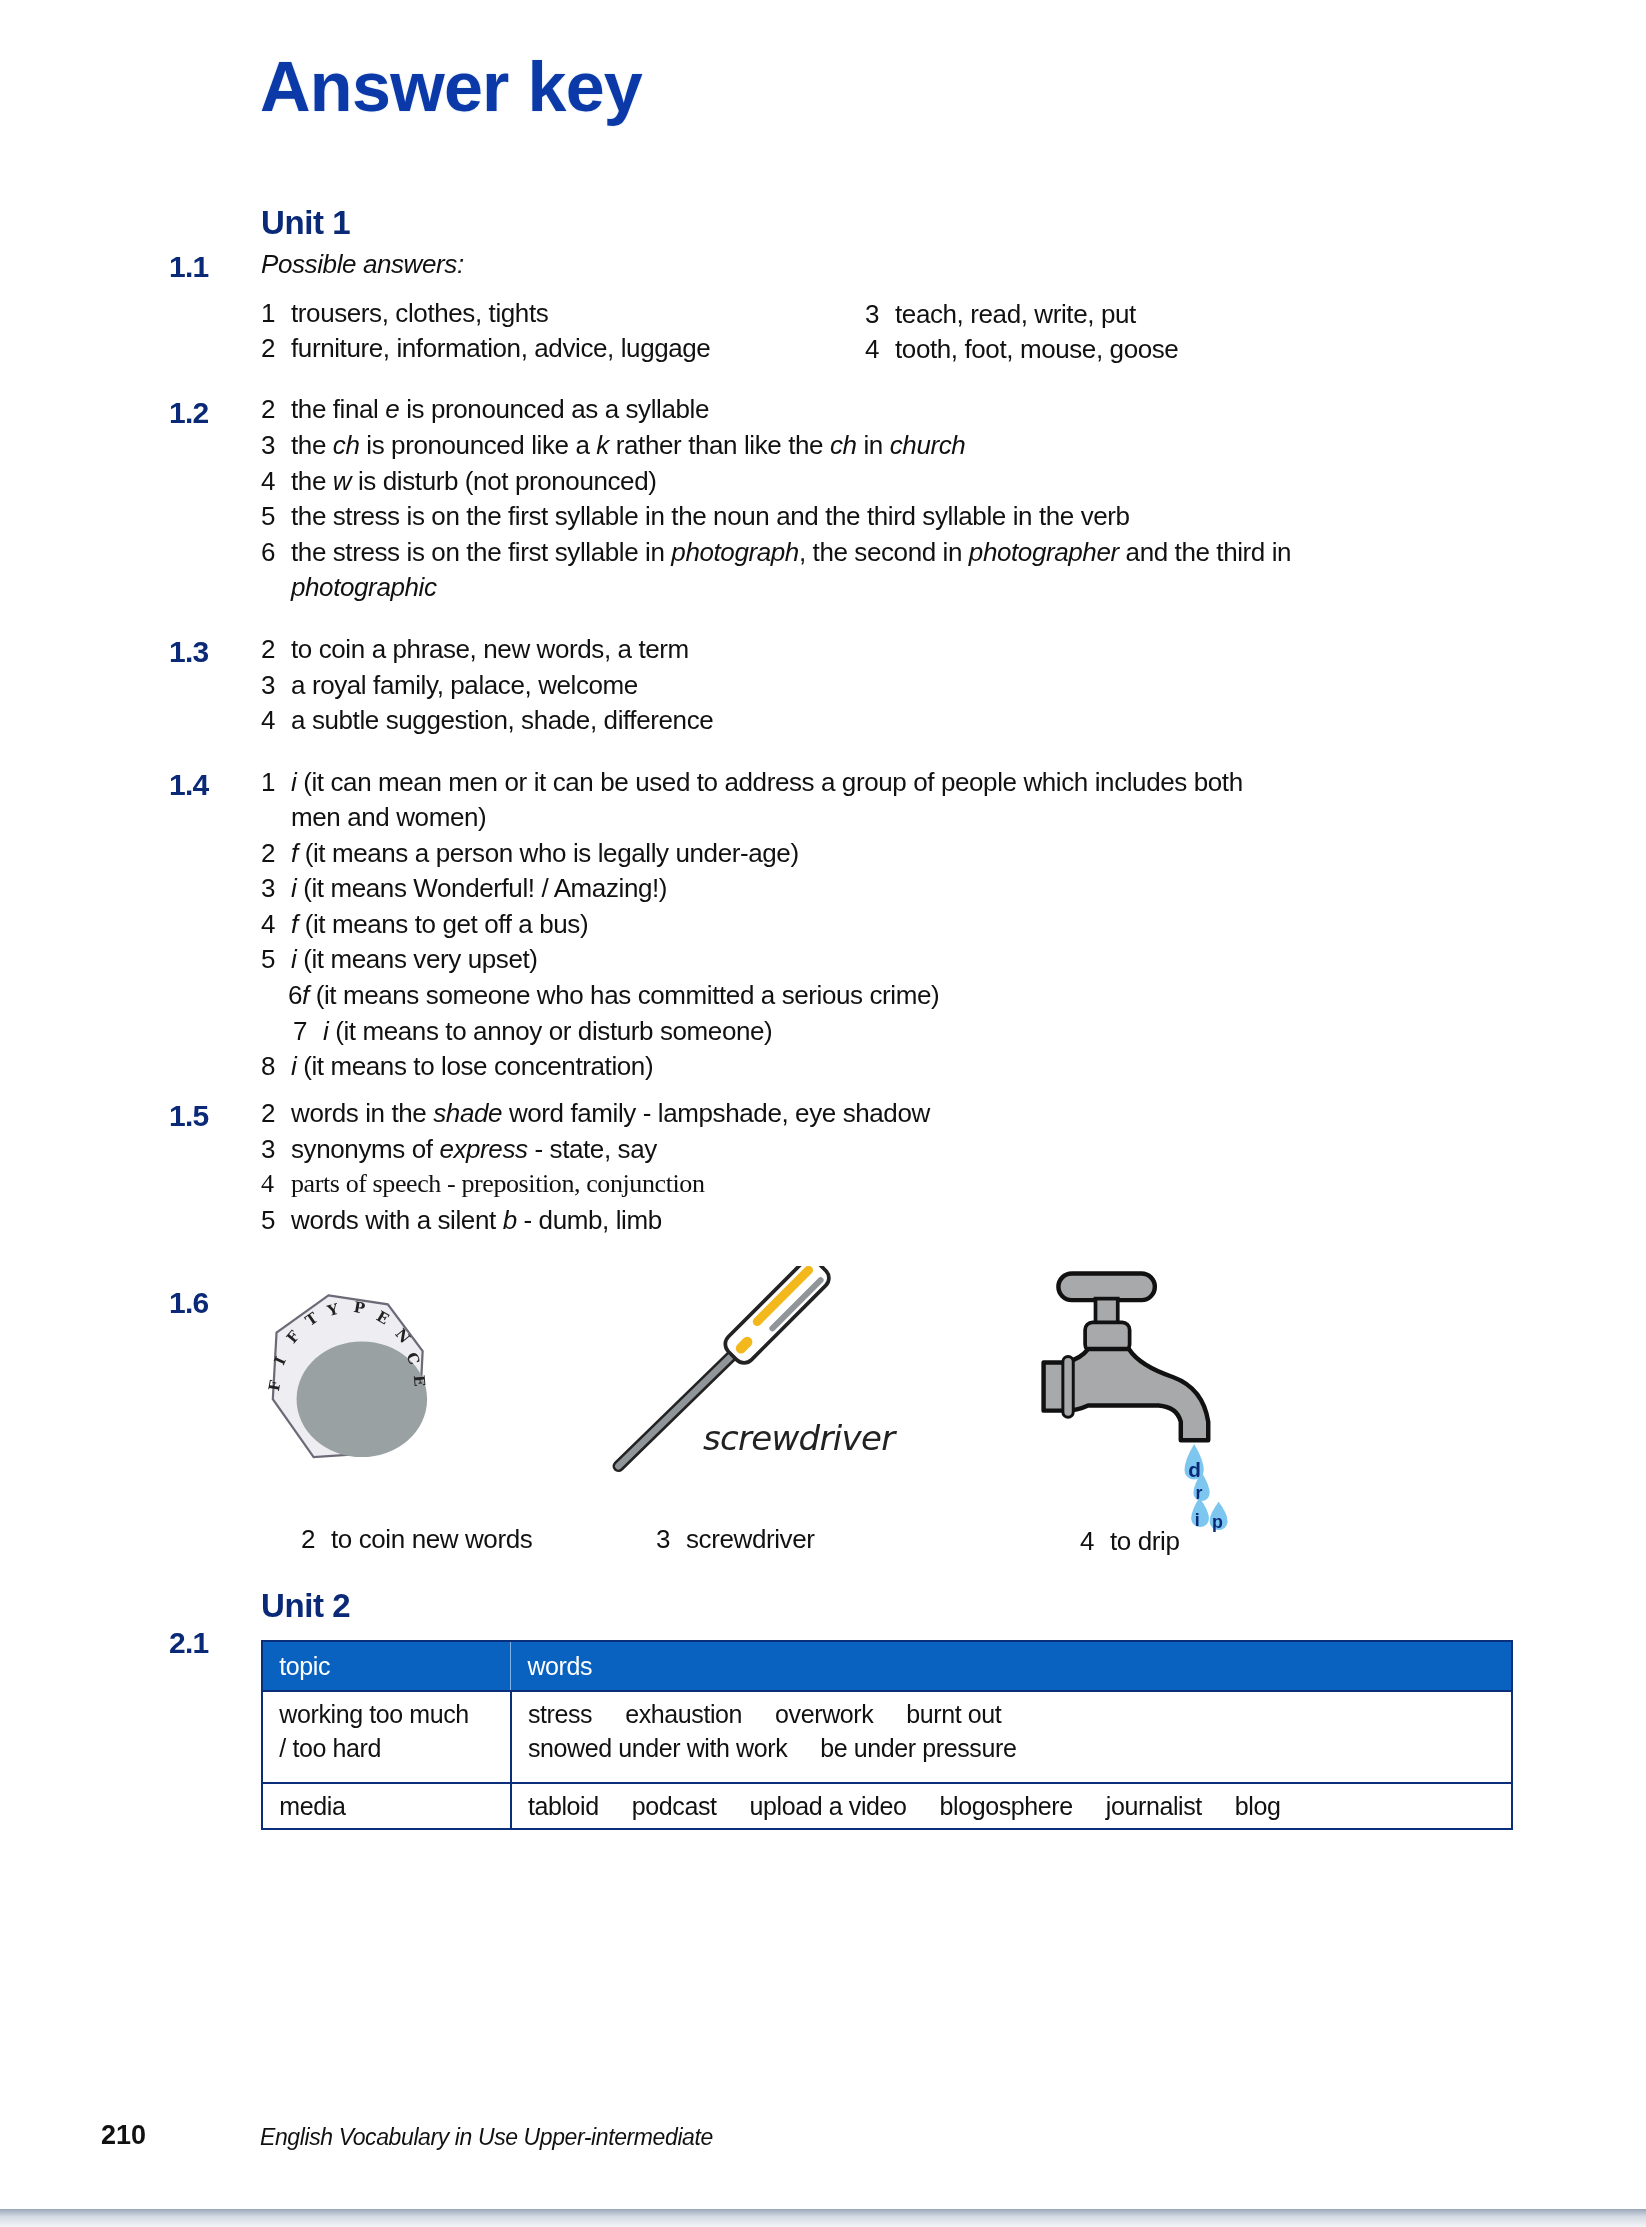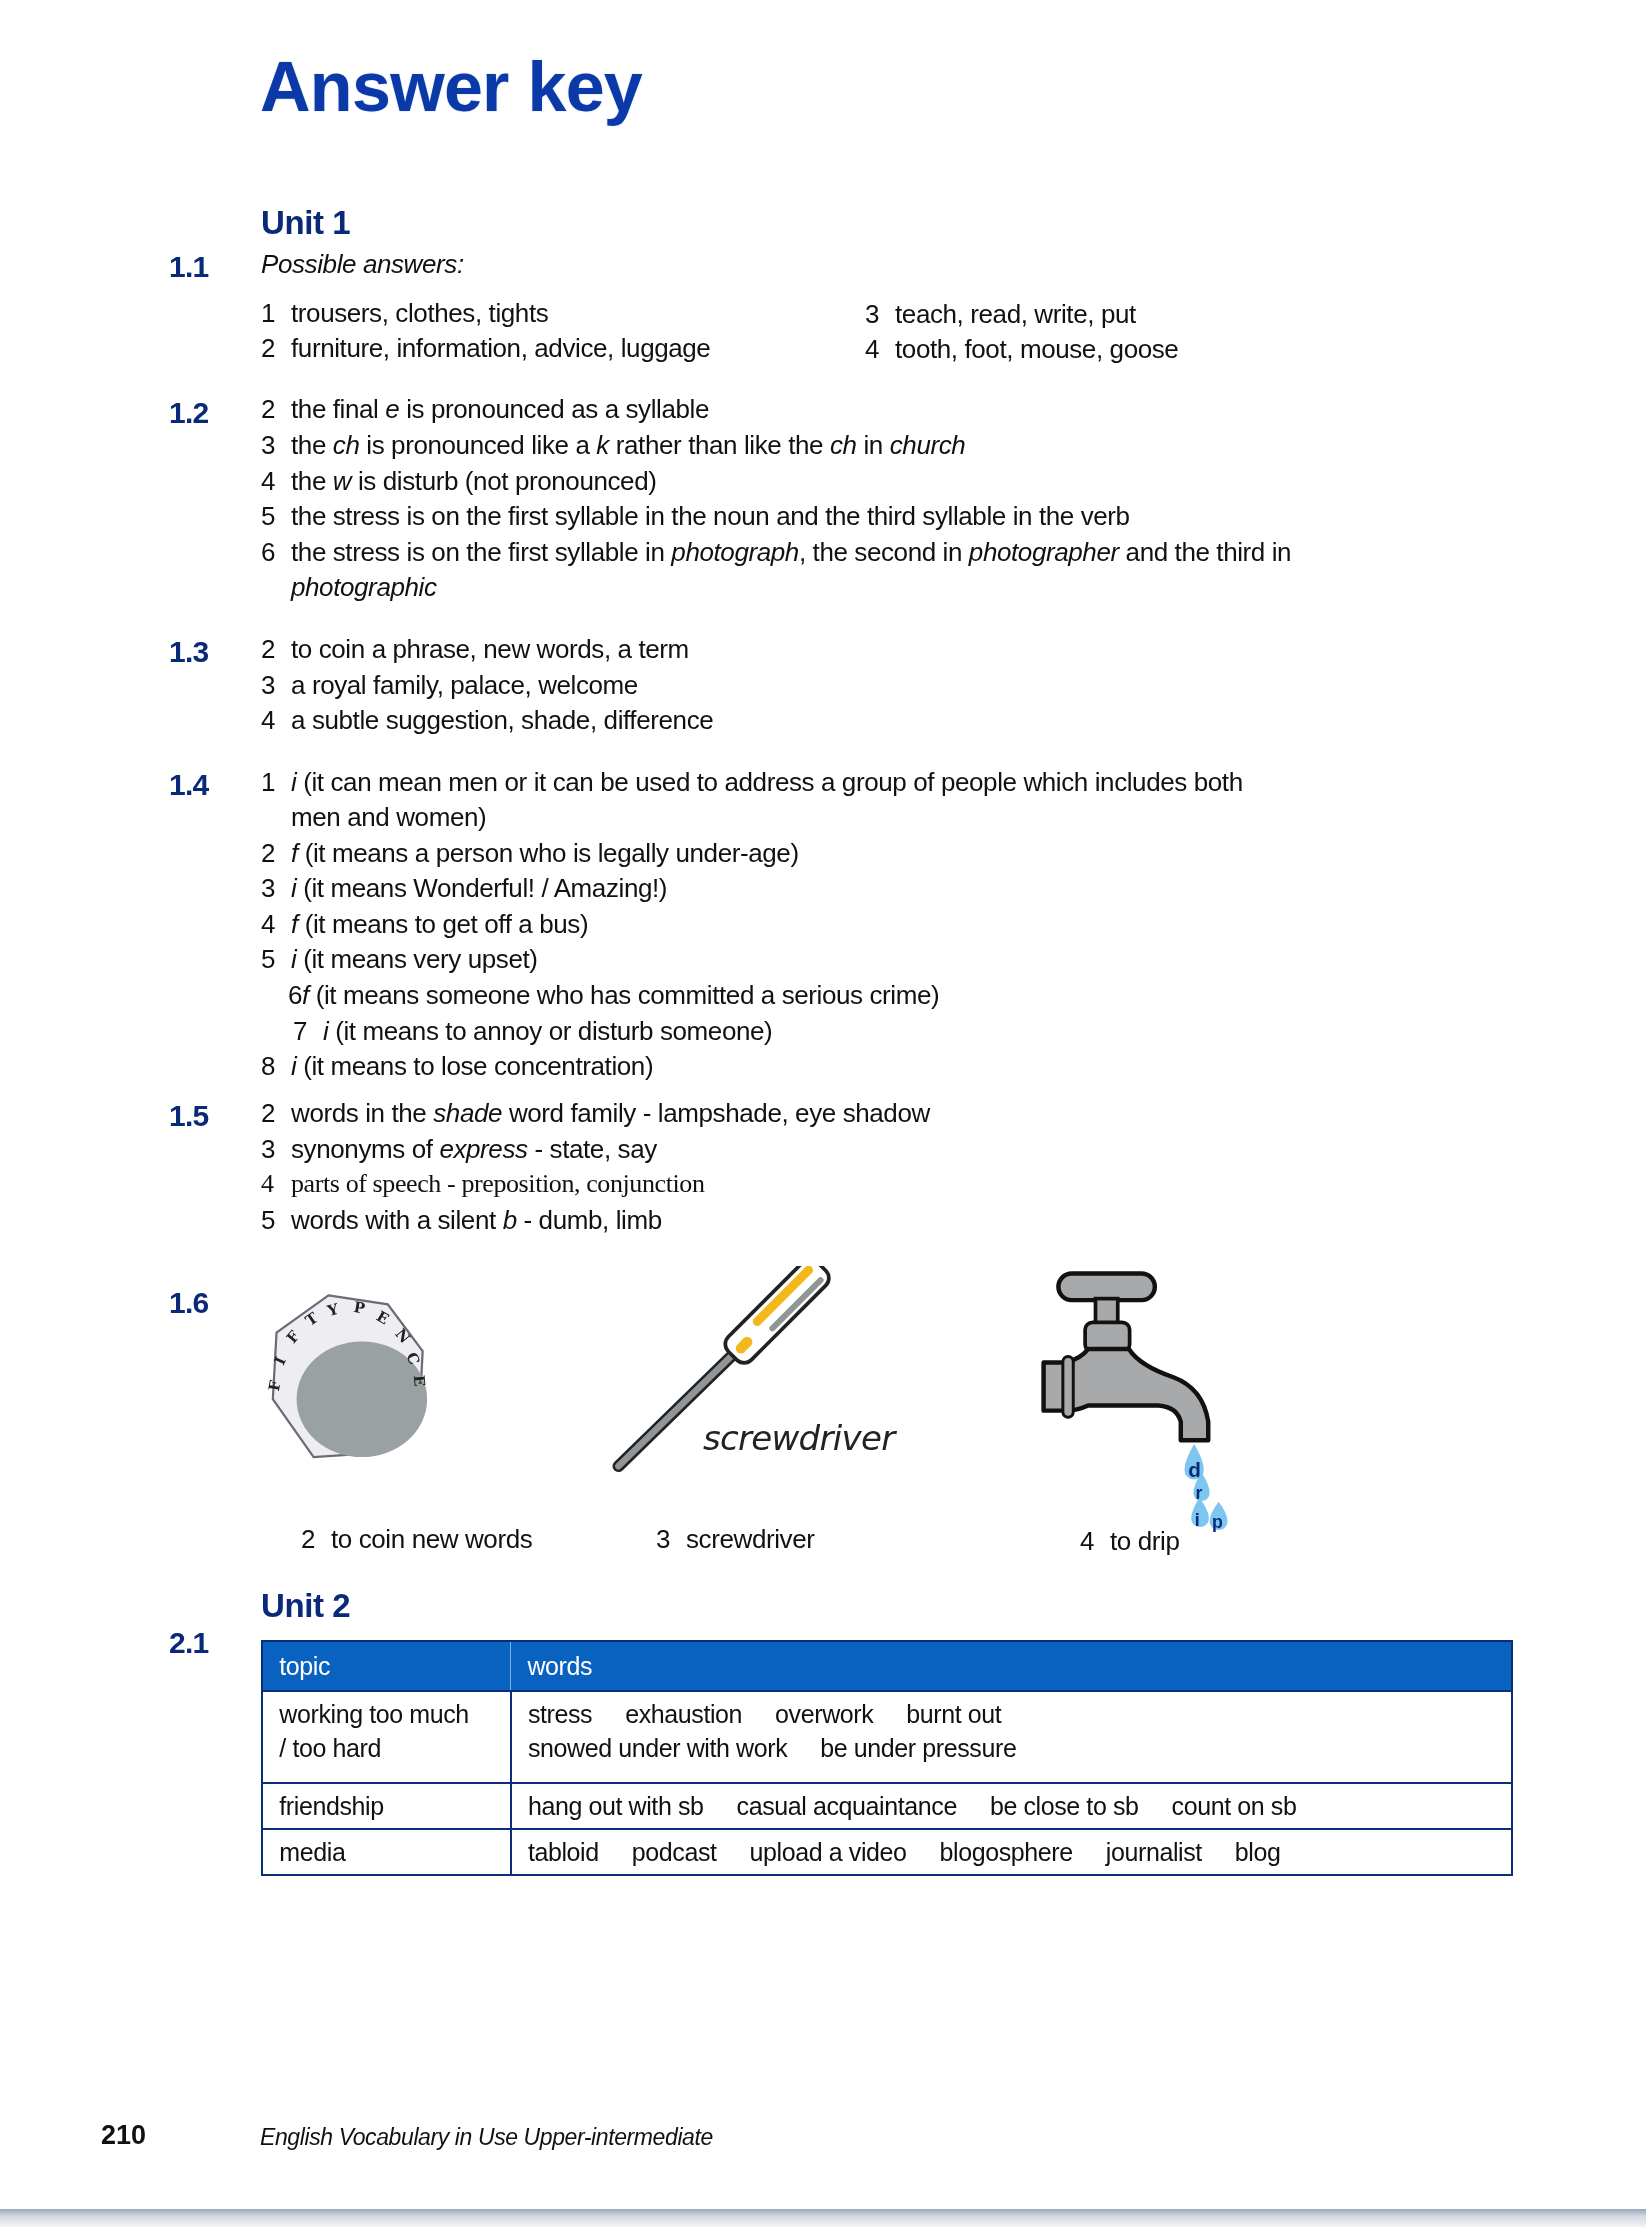--- a/index.html
+++ b/index.html
@@ -210,28 +210,20 @@
         <div>
           <span class="word">stress</span><span class="word">exhaustion</span><span class="word">overwork</span><span class="word">burnt out</span>
         </div>
         <div>
           <span class="word">snowed under with work</span><span class="word">be under pressure</span>
         </div>
       </td>
     </tr>
     <tr style="height:46px;">
       <td class="topic">
-        <div>friendship</div>
-      </td>
-      <td>
-        <span class="word">hang out with sb</span><span class="word">casual acquaintance</span><span class="word">be close to sb</span><span class="word">count on sb</span>
-      </td>
-    </tr>
-    <tr style="height:46px;">
-      <td class="topic">
         <div>media</div>
       </td>
       <td>
         <span class="word">tabloid</span><span class="word">podcast</span><span class="word">upload a video</span><span class="word">blogosphere</span><span class="word">journalist</span><span class="word">blog</span>
       </td>
     </tr>
   </tbody>
 </table>
 
 <div class="footer-page">210</div>

